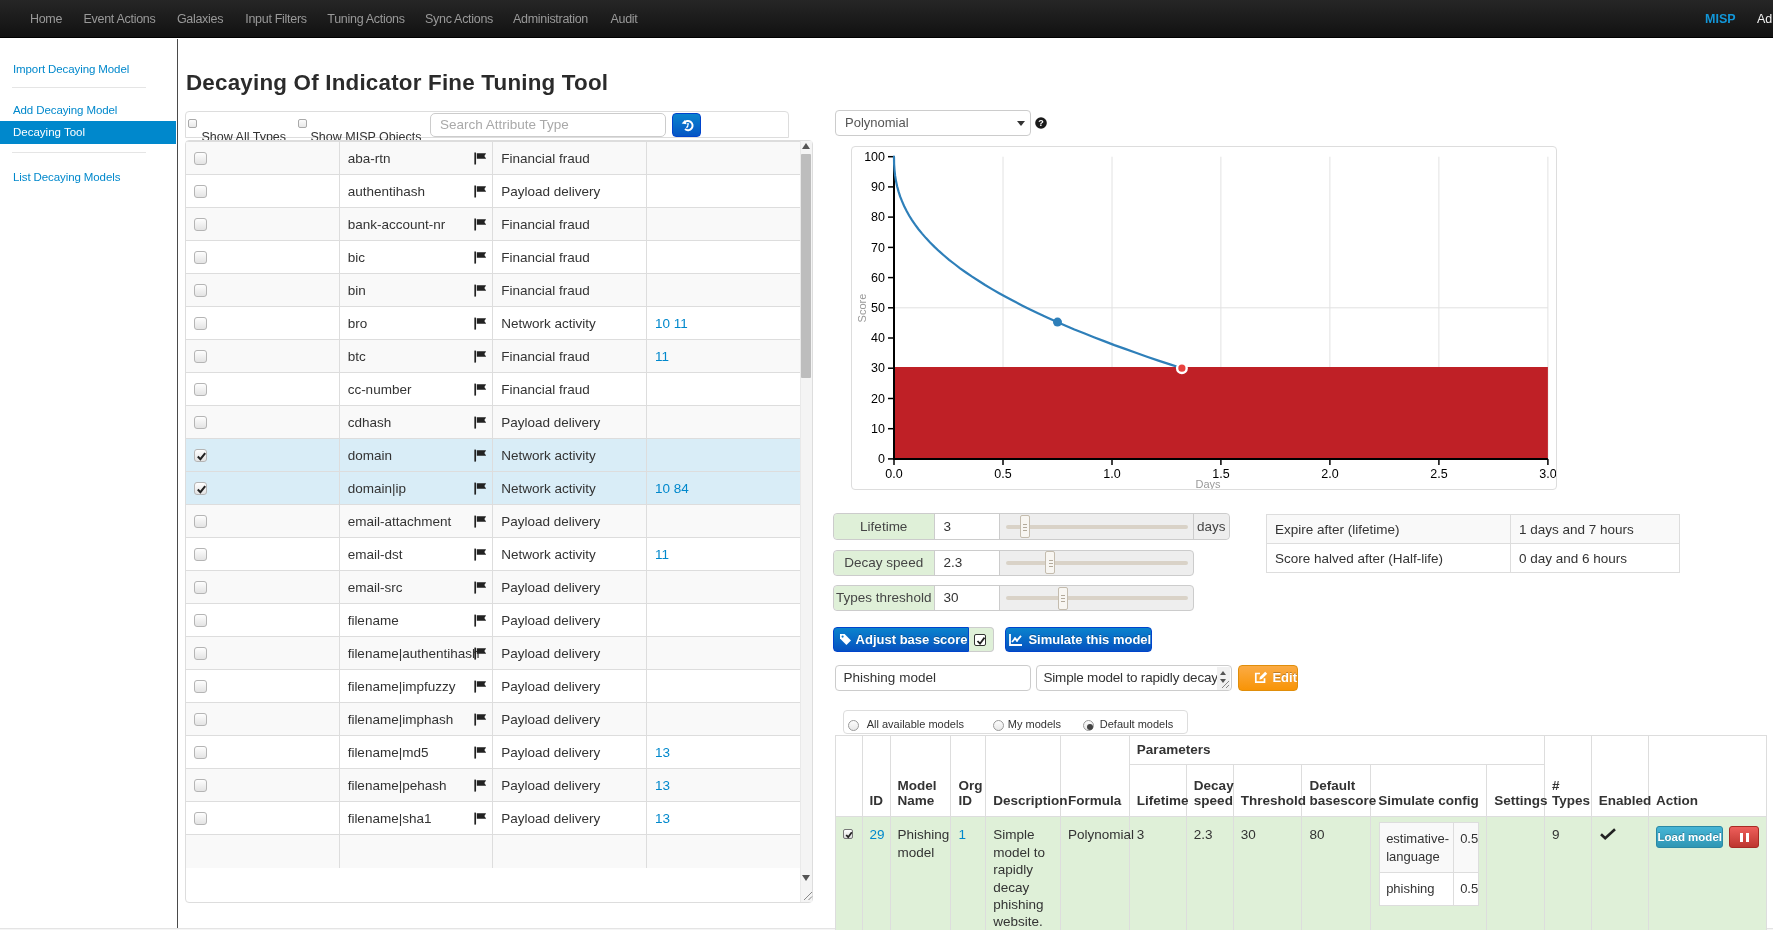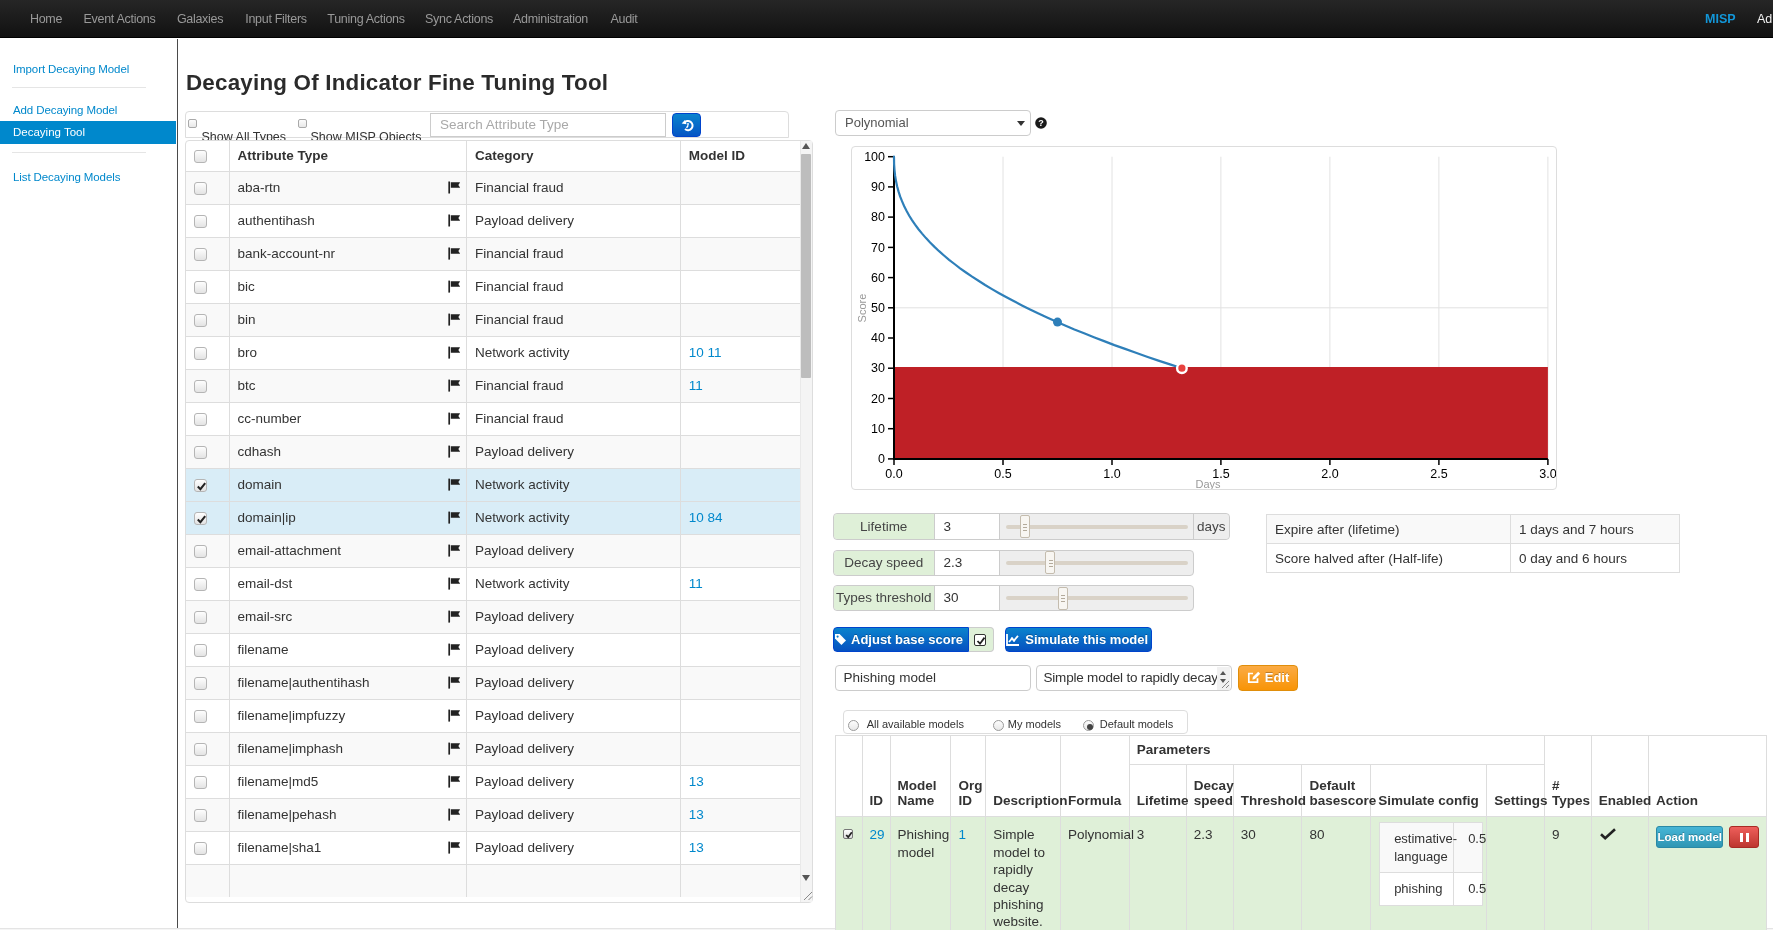--- a/index.html
+++ b/index.html
@@ -14,21 +14,21 @@
 .sl{position:absolute;left:13px;font-size:11.5px;letter-spacing:-0.1px;color:#0088cc}
 .sdiv{position:absolute;left:12px;width:134px;height:1px;background:#e5e5e5}
 #sactive{position:absolute;left:0;top:121px;width:176px;height:22.6px;background:#0088cc;color:#fff;font-size:11.5px;line-height:22.6px;padding-left:13px}
 #vline{position:absolute;left:176.5px;top:39px;width:1px;height:889px;background:#4a4a4a}
 #footer{position:absolute;left:0;top:927.5px;width:1773px;height:3px;background:#f5f5f5;border-top:1px solid #e4e4e4}
 #title{position:absolute;left:186px;top:70px;font-size:22.4px;font-weight:bold;color:#2b2b2b;letter-spacing:0.2px}
 
 #toolbar{position:absolute;left:184.5px;top:110.7px;width:604px;height:27.8px;border:1px solid #ddd;border-radius:4px 4px 0 0;background:#fff}
 .tlab{position:absolute;top:12px;height:26px;line-height:26px;font-size:12.5px;color:#333}
 .scb{position:absolute;width:9px;height:9px;border:1px solid #a9a9a9;border-radius:2px;background:linear-gradient(#fcfcfc,#e8e8e8)}
-#search{position:absolute;left:244.5px;top:1.5px;width:236px;height:23.5px;border:1px solid #ccc;border-radius:0;line-height:21px;font-size:13.5px;color:#a9a9a9;padding-left:9px}
+#search{position:absolute;left:244.5px;top:1.5px;width:236px;height:23.5px;border:1px solid #ccc;border-radius:5px;line-height:21px;font-size:13.5px;color:#a9a9a9;padding-left:9px}
 #refresh{position:absolute;left:486px;top:1.8px;width:29.5px;height:23.3px;border-radius:4px;background:linear-gradient(#0a84ce,#0555c4);border:1px solid #0044cc}
 
 #attrwrap{position:absolute;left:184.5px;top:140px;width:628px;height:762.5px;border:1px solid #ddd;border-radius:4px;background:#fff;overflow:hidden}
 #attrs{border-collapse:collapse;table-layout:fixed;width:614.5px;font-size:13.5px}
 #attrs th{height:30px;font-weight:bold;text-align:left;padding-left:8px;border-bottom:1px solid #ddd}
 #attrs td{height:33px;padding-left:8px;overflow:hidden;white-space:nowrap}
 #attrs tr.r td{border-top:1px solid #ddd}
 #attrs td+td,#attrs th+th{border-left:1px solid #ddd}
 #attrs tr.odd td{background:#f9f9f9}
 #attrs tr.sel td{background:#d9edf7}
@@ -49,40 +49,40 @@
 
 .srow{position:absolute;left:833px;background:#eee;border:1px solid #ccc;border-radius:4px;display:flex}
 .slab{width:100.5px;background:#dff0d8;border-right:1px solid #ccc;border-radius:4px 0 0 4px;text-align:center;font-size:13.5px;color:#454545}
 .sval{width:65.5px;background:#fff;border-right:1px solid #ccc;font-size:13.5px;color:#333;padding-left:9px}
 .strk{flex:1;position:relative}
 .track{position:absolute;left:6px;right:5px;top:50%;margin-top:-2px;height:4px;background:#d9d2c7;border-radius:2px}
 .hndl{position:absolute;top:50%;margin-top:-11.5px;width:10px;height:23px;background:#f8f6f2;border:1px solid #c4bcae;border-radius:2px}
 .grip3{position:absolute;left:2.5px;top:10.5px;width:4px;height:1px;background:#b3aa9b;box-shadow:0 -3px 0 #b3aa9b,0 3px 0 #b3aa9b}
 .sdays{width:36.5px;background:#eee;border-left:1px solid #ccc;border-radius:0 4px 4px 0;text-align:center;font-size:13.5px;color:#454545}
 
-.bbtn{position:absolute;background:linear-gradient(#0a83cd,#0651c0);border:1px solid #0044cc;color:#fff;font-weight:bold;font-size:13px;text-align:left;text-shadow:0 -1px 0 rgba(0,0,0,.25)}
+.bbtn{position:absolute;background:linear-gradient(#0a83cd,#0651c0);border:1px solid #0044cc;color:#fff;font-weight:bold;font-size:13px;text-align:right;text-shadow:0 -1px 0 rgba(0,0,0,.25)}
 #ckadd{position:absolute;left:968.6px;top:627px;width:25px;height:25.4px;background:#dff0d8;border:1px solid #ccc;border-left:none;border-radius:0 4px 4px 0}
 
 .tin{position:absolute;border:1px solid #ccc;border-radius:4px;background:#fff;font-size:13.5px;color:#333;padding-left:8px}
-#btn-edit{position:absolute;left:1238px;top:664.6px;width:60px;height:26.4px;background:linear-gradient(#fbab44,#f89406);border:1px solid #e08e0b;border-radius:4px;color:#fff;font-weight:bold;font-size:13px;text-align:center;line-height:24.5px;text-shadow:0 -1px 0 rgba(0,0,0,.25)}
+#btn-edit{position:absolute;left:1238px;top:664.6px;width:60px;height:26.4px;background:linear-gradient(#fbab44,#f89406);border:1px solid #e08e0b;border-radius:4px;color:#fff;font-weight:bold;font-size:13px;text-align:right;line-height:24.5px;text-shadow:0 -1px 0 rgba(0,0,0,.25)}
 
 #info{position:absolute;left:1266px;top:514px;width:414px;border-collapse:collapse;font-size:13.5px}
 #info td{border:1px solid #ddd;height:29px;padding-left:8px}
 #info tr.g td{background:#f9f9f9}
 
 #rbox{position:absolute;left:843px;top:709.5px;width:345px;height:24px;border:1px solid #ddd;border-radius:4px}
 .rad{position:absolute;top:720px;width:11px;height:11px;border:1px solid #9a9a9a;border-radius:50%;background:linear-gradient(#fdfdfd,#e8e8e8)}
 .rlab{position:absolute;top:717.5px;font-size:11px;color:#333}
 
 #model{position:absolute;left:835px;top:734.7px;border-collapse:collapse;table-layout:fixed;font-size:13.5px;background:#fff}
 #model th{border:1px solid #ddd;font-weight:bold;text-align:left;vertical-align:bottom;padding:7px 7px 8px 7px;background:#fff}
 #model td{border:1px solid #ddd;vertical-align:top;padding:9px 7px 7px 7px;background:#dff0d8;line-height:17.4px}
 #model th.pth{vertical-align:top;padding-top:6px;padding-bottom:5px}
 #cfgtbl{border-collapse:collapse;table-layout:fixed;width:99px;font-size:13px;background:#fff}
-#cfgtbl td{border:1px solid #ddd;background:#fff;padding:7px 14px;line-height:17.4px;vertical-align:top}
+#cfgtbl td{border:1px solid #ddd;background:#fff;padding:7px 6px;line-height:17.4px;vertical-align:top}
 #cfgtbl tr.g td{background:#f9f9f9}
 #loadbtn{display:inline-block;white-space:nowrap;width:67.5px;height:21.6px;background:linear-gradient(#46b5d6,#2f96b4);border:1px solid #2a89a5;border-radius:3px;color:#fff;font-weight:bold;font-size:11.5px;text-align:center;line-height:20px;text-shadow:0 -1px 0 rgba(0,0,0,.25)}
 #pausebtn{display:inline-block;position:relative;width:29.5px;height:21.6px;background:linear-gradient(#ee5f5b,#bd362f);border:1px solid #a82a24;border-radius:3px;vertical-align:top;margin-left:6px}
 #pausebtn i{position:absolute;top:6px;width:3px;height:9px;background:#fff}
 #pausebtn i:first-child{left:9.5px}
 #pausebtn i:last-child{left:15.5px}
 #helpicon{position:absolute;left:1035px;top:117px}
 .sarr{position:absolute;left:801.5px;width:0;height:0;border-left:4.5px solid transparent;border-right:4.5px solid transparent}
 </style></head>
 <body>
@@ -120,26 +120,20 @@
 <div id="refresh"><svg width="14" height="14" viewBox="0 0 14 14" style="margin:4.6px 0 0 8px">
 <path d="M3.1 4.1 A4.6 4.6 0 1 1 4.0 10.1" fill="none" stroke="#fff" stroke-width="2"></path>
 <path d="M3.9 0.9 L0.7 4.4 L5.6 5.3 Z" fill="#fff"></path>
 <path d="M7 6.6 L7 4.0 M7 6.6 L5.6 8.9" fill="none" stroke="#fff" stroke-width="1.4"></path>
 </svg></div>
 </div>
 
 <div id="attrwrap">
       <table id="attrs">
 <tbody>
-          <tr>
-            <th style="width:43.5px"><span class="cb"></span></th>
-            <th style="width:237px">Attribute Type</th>
-            <th style="width:213.5px">Category</th>
-            <th style="width:119.5px">Model ID</th>
-          </tr>
 <tr class="r odd">
             <td><span class="cb"></span></td>
             <td class="atc">aba-rtn<svg class="flag" width="13" height="13" viewBox="0 0 13 13">
                 <path d="M1.2 0.6 v12" stroke="#222" stroke-width="1.7"></path>
                 <path d="M2.8 1.2 h8.8 c0.4 0 0.5 0.3 0.3 0.6 l-1.6 2.2 1.6 2.2 c0.2 0.3 0.1 0.6 -0.3 0.6 h-8.8 z" fill="#222"></path>
               </svg></td>
             <td>Financial fraud</td>
             <td></td>
           </tr>
 <tr class="r">

